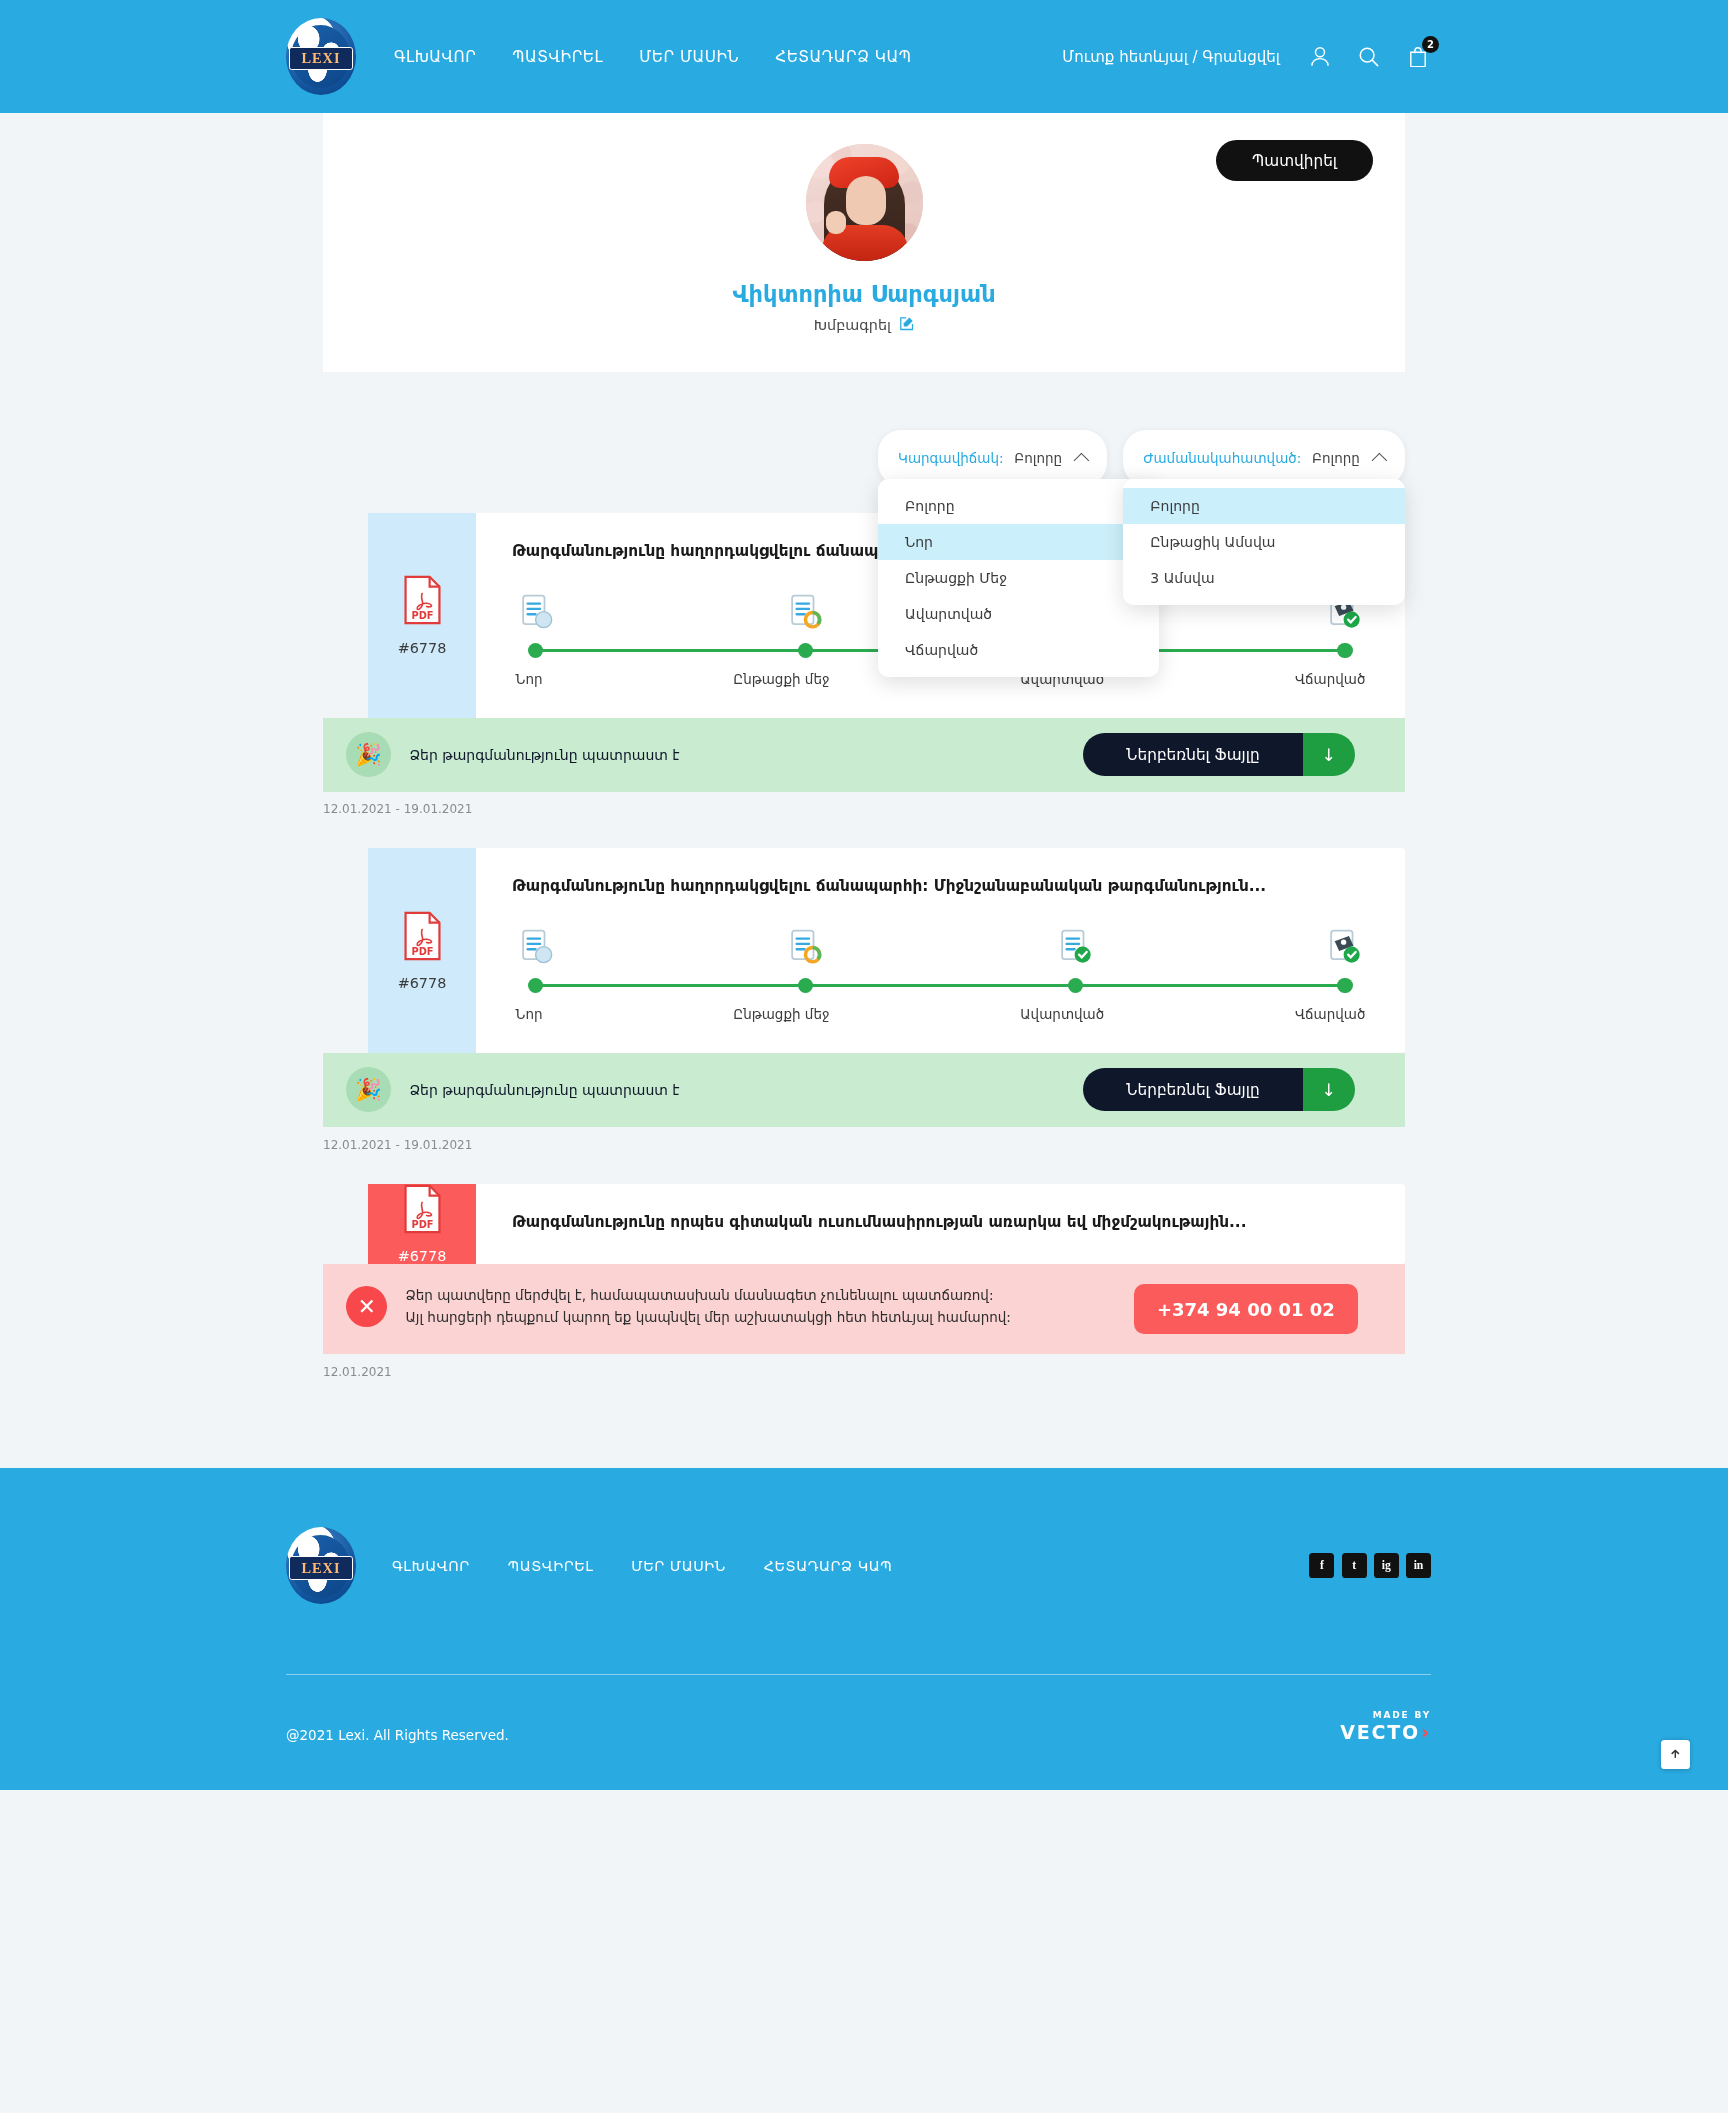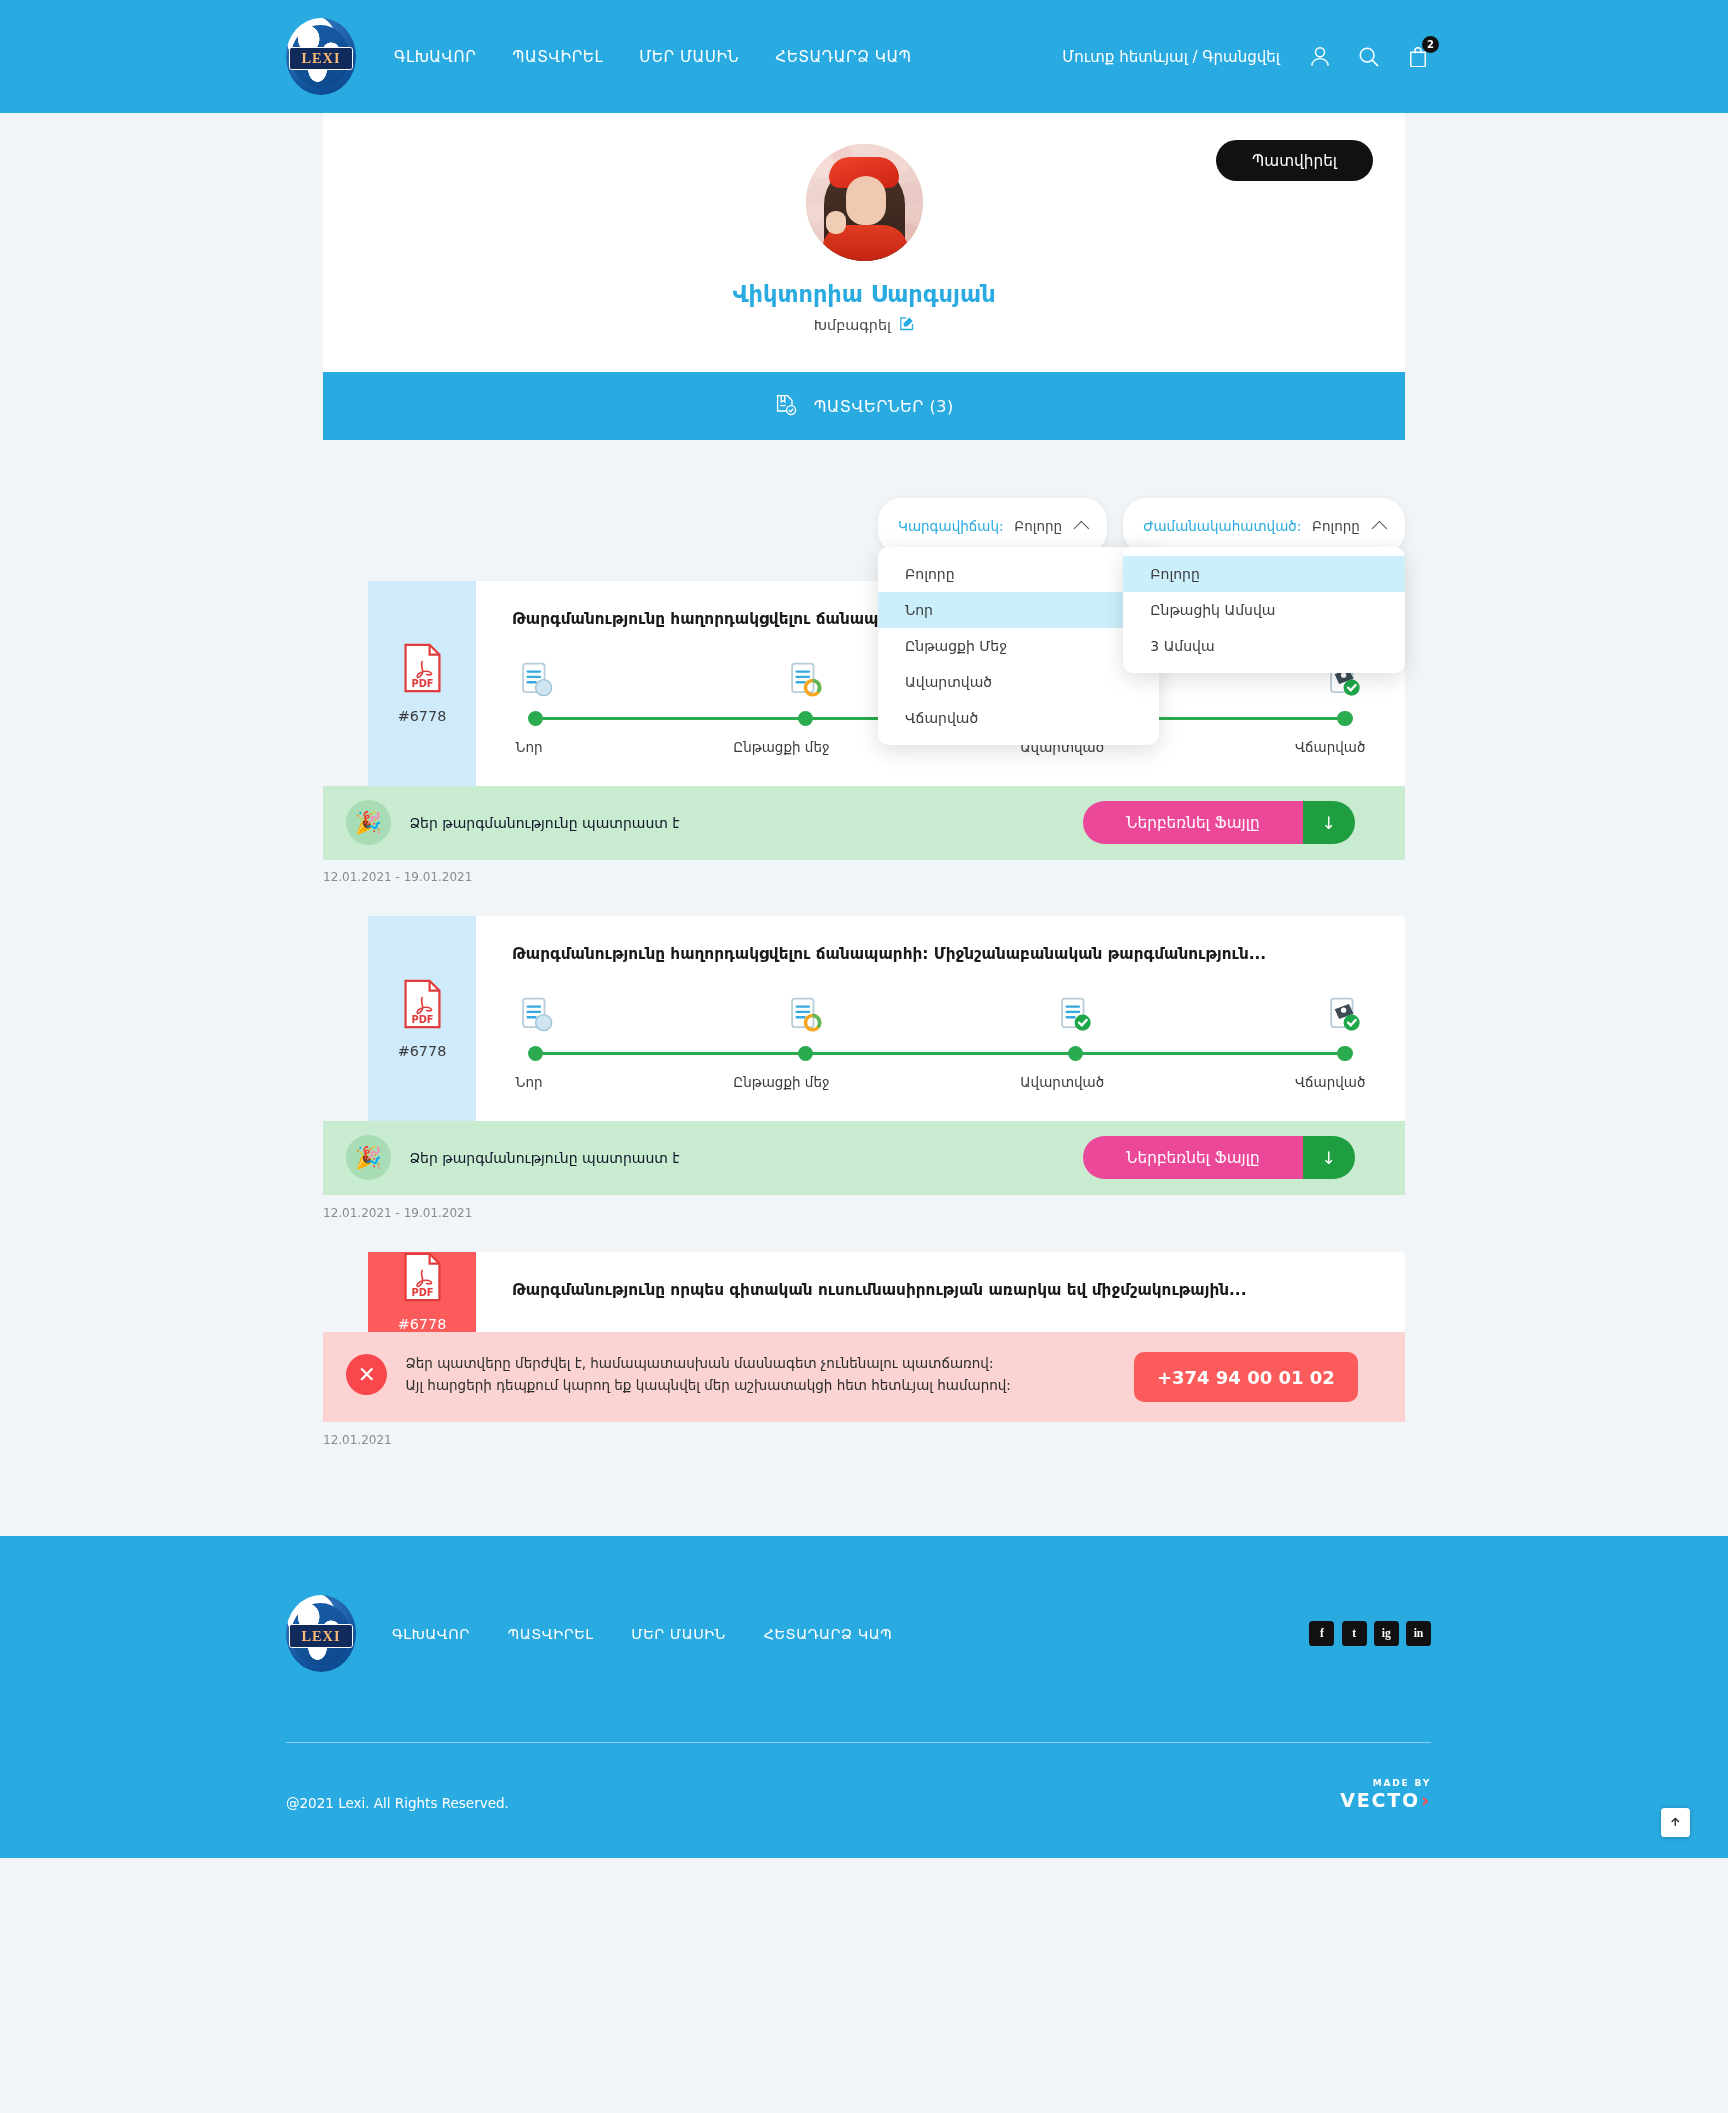--- a/index.html
+++ b/index.html
@@ -296,21 +296,21 @@
   .banner-text { font-size: 14px; color: #0f172a; flex: 1; }
   .dl-btn {
     display: flex; align-items: stretch;
     border-radius: 21.6px;
     overflow: hidden;
     height: 43px;
     cursor: pointer;
     margin-right: 27px;
   }
   .dl-label {
-    background: #ec4899;
+    background: #0f172a;
     color: #ffffff;
     font-size: 15.3px;
     padding: 0 43px;
     display: flex; align-items: center;
   }
   .dl-arrow {
     background: #1e9e41;
     width: 52px;
     display: flex; align-items: center; justify-content: center;
     color: #ffffff;
@@ -443,32 +443,20 @@
           <span>
             <svg width="15.3" height="15.3" viewBox="0 0 17 17" fill="none" stroke="#29ABE2" stroke-width="1.4">
               <path d="M8 2H2v13h13V9"></path>
               <path d="M11.5 1.8l3.7 3.7-6.2 6.2H5.3V8.0z" fill="#29ABE2" stroke="none"></path>
             </svg>
           </span>
         </div>
       </div>
     </div>
 
-    <div class="orders-bar">
-      <span>
-        <svg width="23.4" height="23.4" viewBox="0 0 26 26" fill="none" stroke="#fff" stroke-width="1.5">
-          <path d="M4 3h11l5 5v12H4z"></path>
-          <path d="M8 3v7l2-1.4L12 10V3"></path>
-          <line x1="7" y1="14" x2="13" y2="14"></line>
-          <circle cx="19" cy="19" r="5" fill="#29ABE2"></circle>
-          <path d="M16.8 19.2l1.6 1.6 3-3.2"></path>
-        </svg>
-      </span>
-      <span>ՊԱՏՎԵՐՆԵՐ (3)</span>
-    </div>
 
     <div class="filters">
       <div class="filter">
         <button class="filter-btn">
           <span class="filter-label">Կարգավիճակ:</span>
           <span class="filter-value">Բոլորը</span>
           <span class="chev"></span>
         </button>
         <div class="dropdown status">
           <div class="dd-item">Բոլորը</div>

